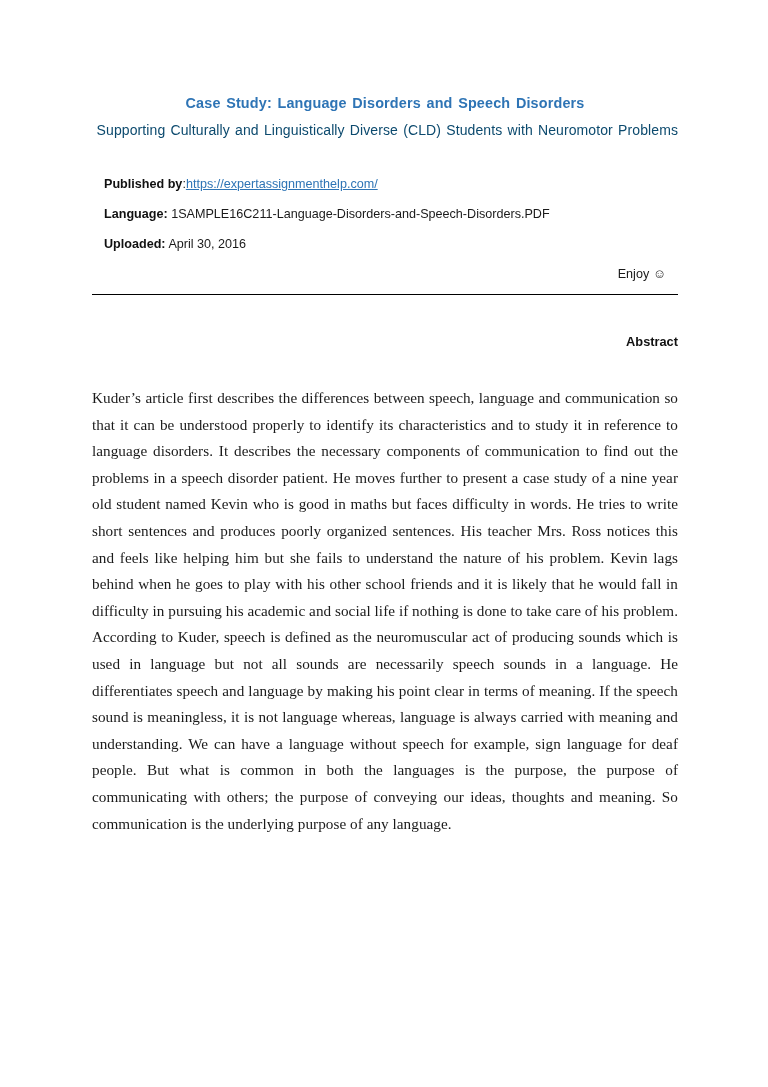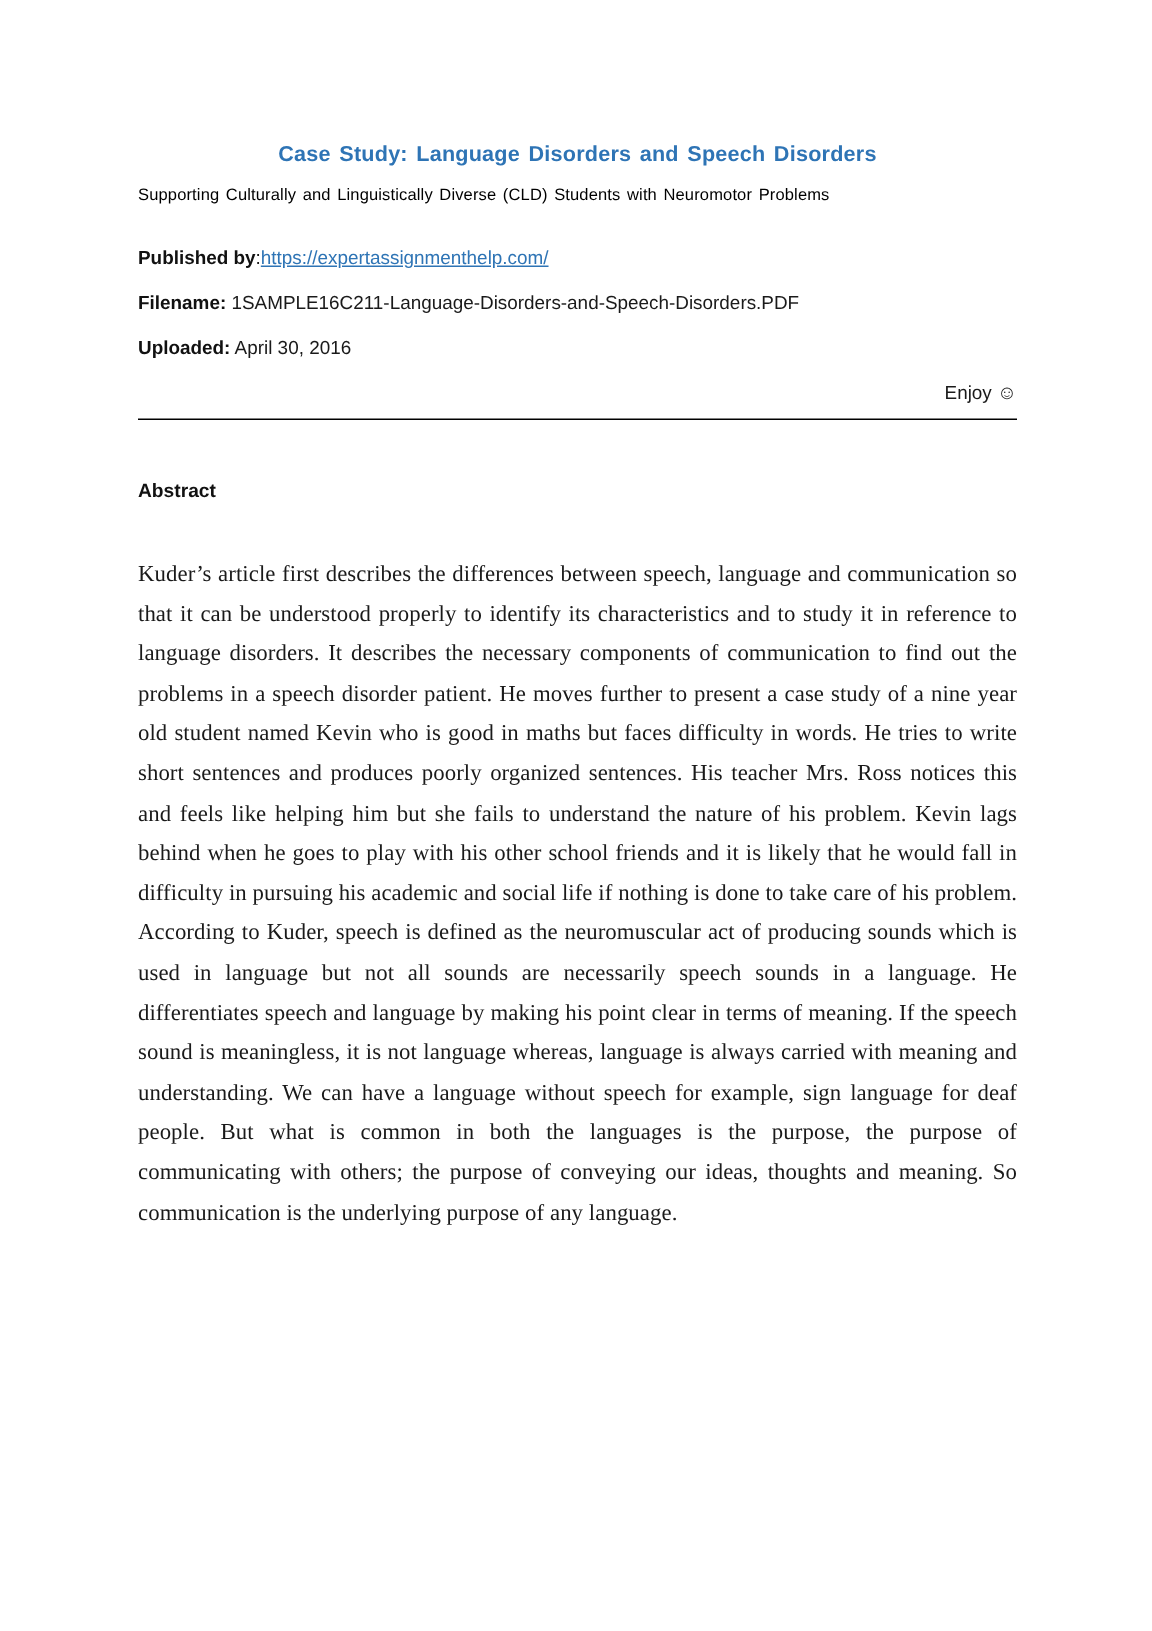--- a/index.html
+++ b/index.html
@@ -41,35 +41,35 @@
     font-size: 14.4px;
     color: #2E74B5;
     letter-spacing: 0.15px;
     margin: 0;
     padding-top: 94px;
     line-height: 18px;
     word-spacing: 1.5px;
   }
 
   .doc-subtitle {
-    text-align: left;
+    text-align: right;
     font-family: "Liberation Sans", sans-serif;
     font-weight: normal;
-    font-size: 11px;
-    color: #000000;
+    font-size: 14px;
+    color: #0c4a6e;
     letter-spacing: 0.1px;
     margin: 0;
     padding-top: 10px;
     line-height: 17px;
     word-spacing: 1.2px;
   }
 
   
   .meta-block {
-    margin: 0;
+    margin: 12px;
     padding-top: 26px;
   }
 
   .meta-line {
     font-family: "Liberation Sans", sans-serif;
     font-size: 12.6px;
     color: #1a1a1a;
     line-height: 15px;
     margin: 0 0 15px 0;
     white-space: nowrap;
@@ -118,21 +118,21 @@
   .divider {
     border: 0;
     border-top: 1.4px solid #000000;
     margin: 9px 0 0 0;
     width: 586px;
     height: 0;
   }
 
   
   .abstract-heading {
-    text-align: left;
+    text-align: right;
     font-family: "Liberation Sans", sans-serif;
     font-weight: bold;
     font-size: 12.8px;
     color: #111111;
     margin: 0;
     padding-top: 39px;
     line-height: 16px;
   }
 
   .abstract-body {
@@ -157,21 +157,21 @@
 
     <h2 class="doc-subtitle">Supporting Culturally and Linguistically Diverse (CLD) Students with Neuromotor Problems</h2>
 
     <div class="meta-block">
 
       <p class="meta-line">
         <span class="meta-label">Published by</span><span class="meta-value">:</span><a class="meta-link" href="#">https://expertassignmenthelp.com/</a>
       </p>
 
       <p class="meta-line">
-        <span class="meta-label">Filename:</span>
+        <span class="meta-label">Language:</span>
         <span class="meta-value">1SAMPLE16C211-Language-Disorders-and-Speech-Disorders.PDF</span>
       </p>
 
 
       <p class="meta-line">
         <span class="meta-label">Uploaded:</span>
         <span class="meta-value">April 30, 2016</span>
       </p>
 
       <p class="enjoy-line">

